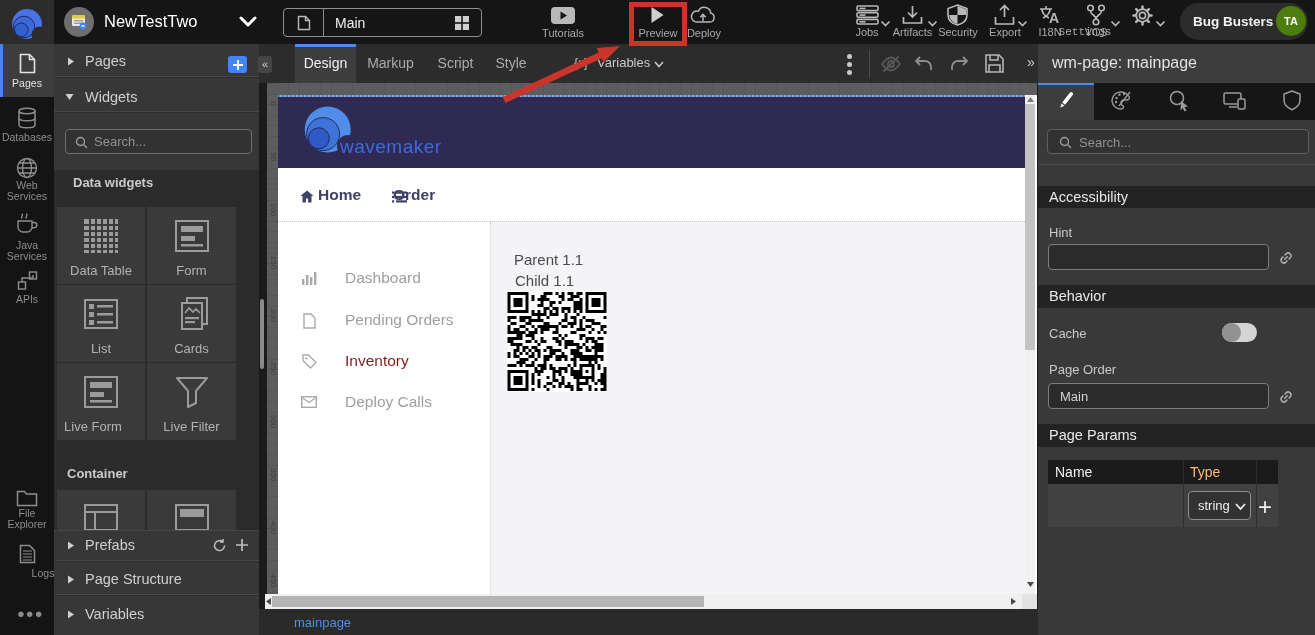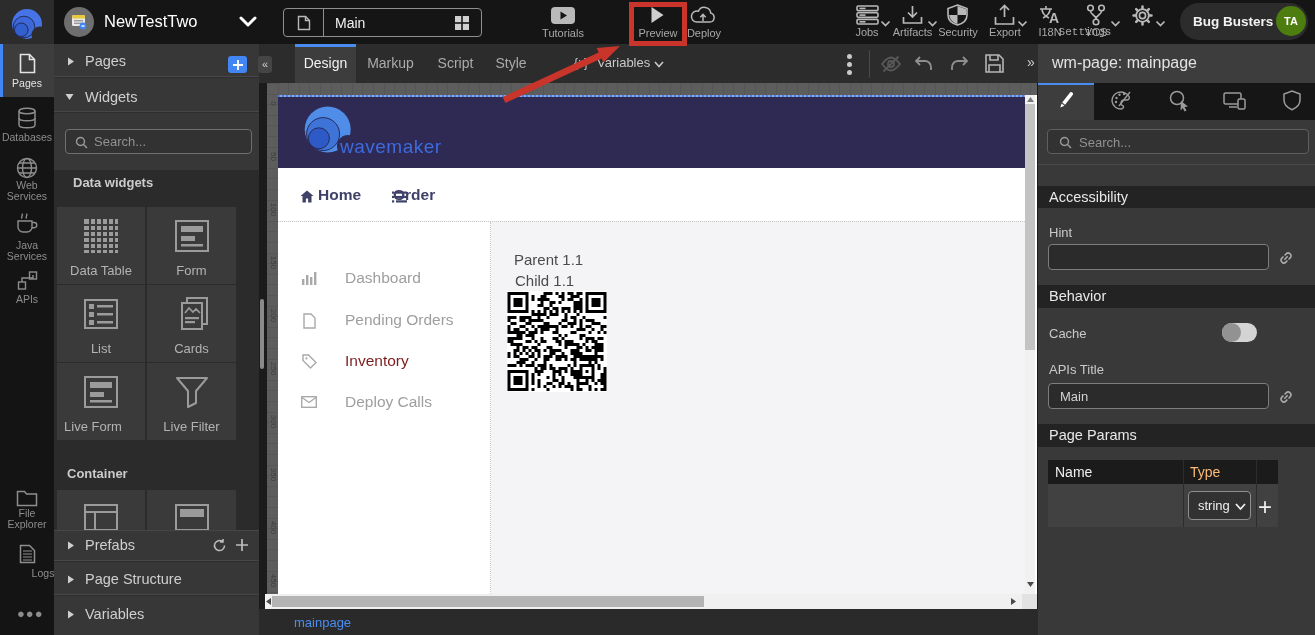--- a/index.html
+++ b/index.html
@@ -522,21 +522,21 @@
         <path d="M8.8 5.2 H11 a2.8 2.8 0 0 1 0 5.6 H8.8"></path>
         <path d="M5.6 8 h4.8"></path>
       </g>
     </svg>
 
   <div class="a" style="left:0;top:241px;width:277px;height:23px;background:#232323;"></div>
   <div class="a" style="left:11px;top:244px;font-size:14.5px;color:#e8e8e8;">Behavior</div>
   <div class="a" style="left:11px;top:282px;font-size:13px;color:#c9c9c9;">Cache</div>
   <div class="a" style="left:184px;top:279px;width:35px;height:19px;border-radius:10px;background:#d4d4d4;"></div>
   <div class="a" style="left:184px;top:279px;width:19px;height:19px;border-radius:50%;background:#929292;"></div>
-  <div class="a" style="left:11px;top:318px;font-size:13px;color:#c9c9c9;">APIs Title</div>
+  <div class="a" style="left:11px;top:318px;font-size:13px;color:#c9c9c9;">Page Order</div>
   <div class="a" style="left:10px;top:339px;width:221px;height:26px;border:1px solid #7d7d7d;border-radius:4px;background:#2b2b2b;">
     <div class="a" style="left:11px;top:5px;font-size:13px;color:#d2d2d2;">Main</div>
   </div>
   <svg class="a" style="left:240px;top:345px" width="16" height="16" viewBox="0 0 16 16">
       <g transform="rotate(-45 8 8)" fill="none" stroke="#ababab" stroke-width="1.5">
         <path d="M7.2 5.2 H5 a2.8 2.8 0 0 0 0 5.6 h2.2"></path>
         <path d="M8.8 5.2 H11 a2.8 2.8 0 0 1 0 5.6 H8.8"></path>
         <path d="M5.6 8 h4.8"></path>
       </g>
     </svg>

